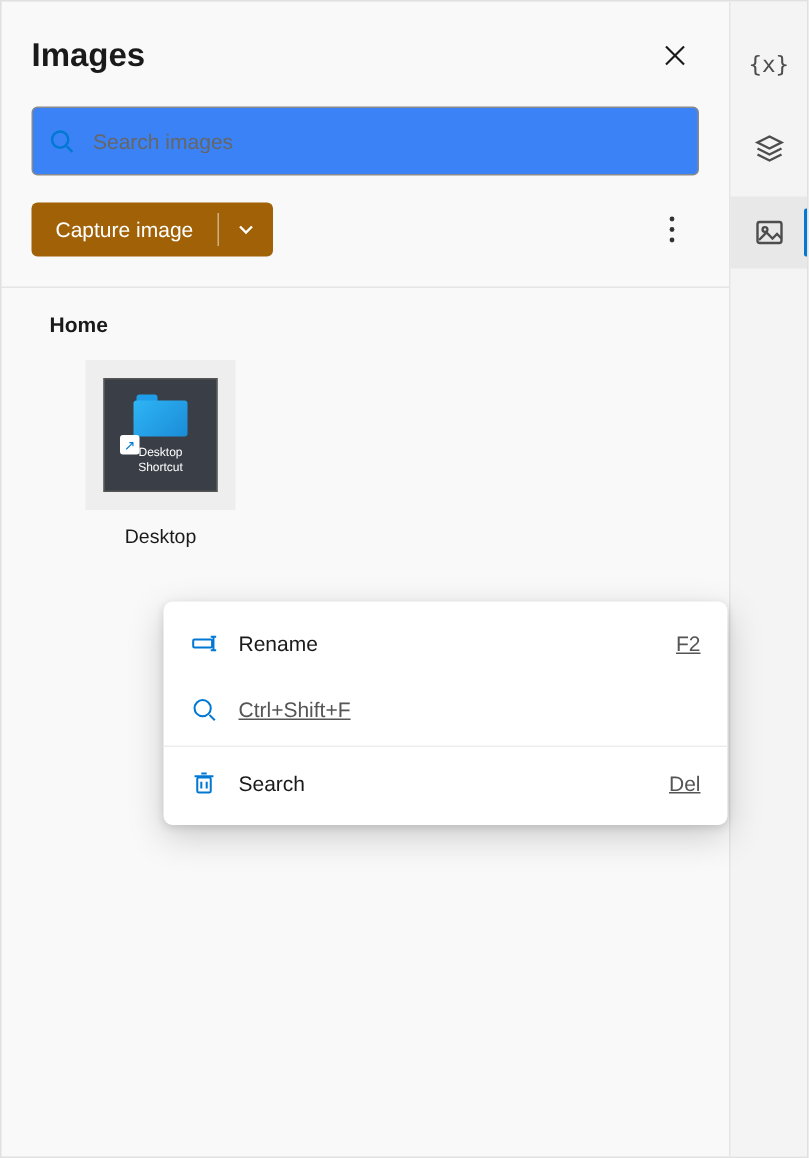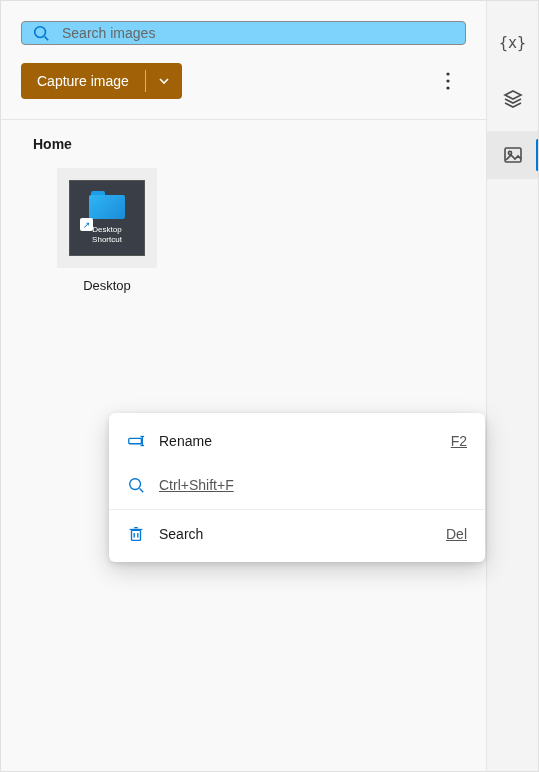--- a/index.html
+++ b/index.html
@@ -42,22 +42,22 @@
       justify-content: center;
       cursor: pointer;
       color: #1a1a1a;
     }
     .close-btn svg { width: 16px; height: 16px; stroke: currentColor; }
     .search-box {
       display: flex;
       align-items: center;
       border: 1px solid #8a8a8a;
       border-radius: 4px;
-      background: #7dd3fc;
-      height: 24px;
+      background: #3b82f6;
+      height: 46px;
       padding: 0 10px;
       margin-bottom: 18px;
     }
     .search-box svg {
       width: 18px;
       height: 18px;
       stroke: #0078d4;
       fill: none;
       flex-shrink: 0;
     }
@@ -186,21 +186,21 @@
       line-height: 1.2;
     }
     .thumb-caption {
       font-size: 13px;
       color: #1a1a1a;
       text-align: center;
       margin-top: 10px;
     }
     .context-menu {
       position: absolute;
-      top: 412px;
+      top: 400px;
       left: 108px;
       width: 376px;
       background: #fff;
       border-radius: 6px;
       box-shadow: 0 8px 24px rgba(0,0,0,0.18), 0 2px 6px rgba(0,0,0,0.12);
       padding: 6px 0;
     }
     .menu-item {
       display: flex;
       align-items: center;
@@ -250,20 +250,29 @@
       right: 0; top: 8px; bottom: 8px;
       width: 3px;
       background: #0078d4;
       border-radius: 2px;
     }
   </style>
 </head>
 <body>
 
 <div class="main-panel">
+  <div class="header-row">
+    <div class="panel-title">Images</div>
+    <div class="close-btn">
+      <svg viewBox="0 0 16 16">
+          <line x1="2" y1="2" x2="14" y2="14" stroke-width="1.4"></line>
+          <line x1="14" y1="2" x2="2" y2="14" stroke-width="1.4"></line>
+        </svg>
+    </div>
+  </div>
 
   <div class="search-box">
     <svg viewBox="0 0 20 20">
         <circle cx="9" cy="9" r="6" stroke-width="1.8"></circle>
         <line x1="14" y1="14" x2="18" y2="18" stroke-width="1.8"></line>
       </svg>
     <input class="search-input" type="text" placeholder="Search images" style="">
   </div>
 
   <div class="toolbar-row">

